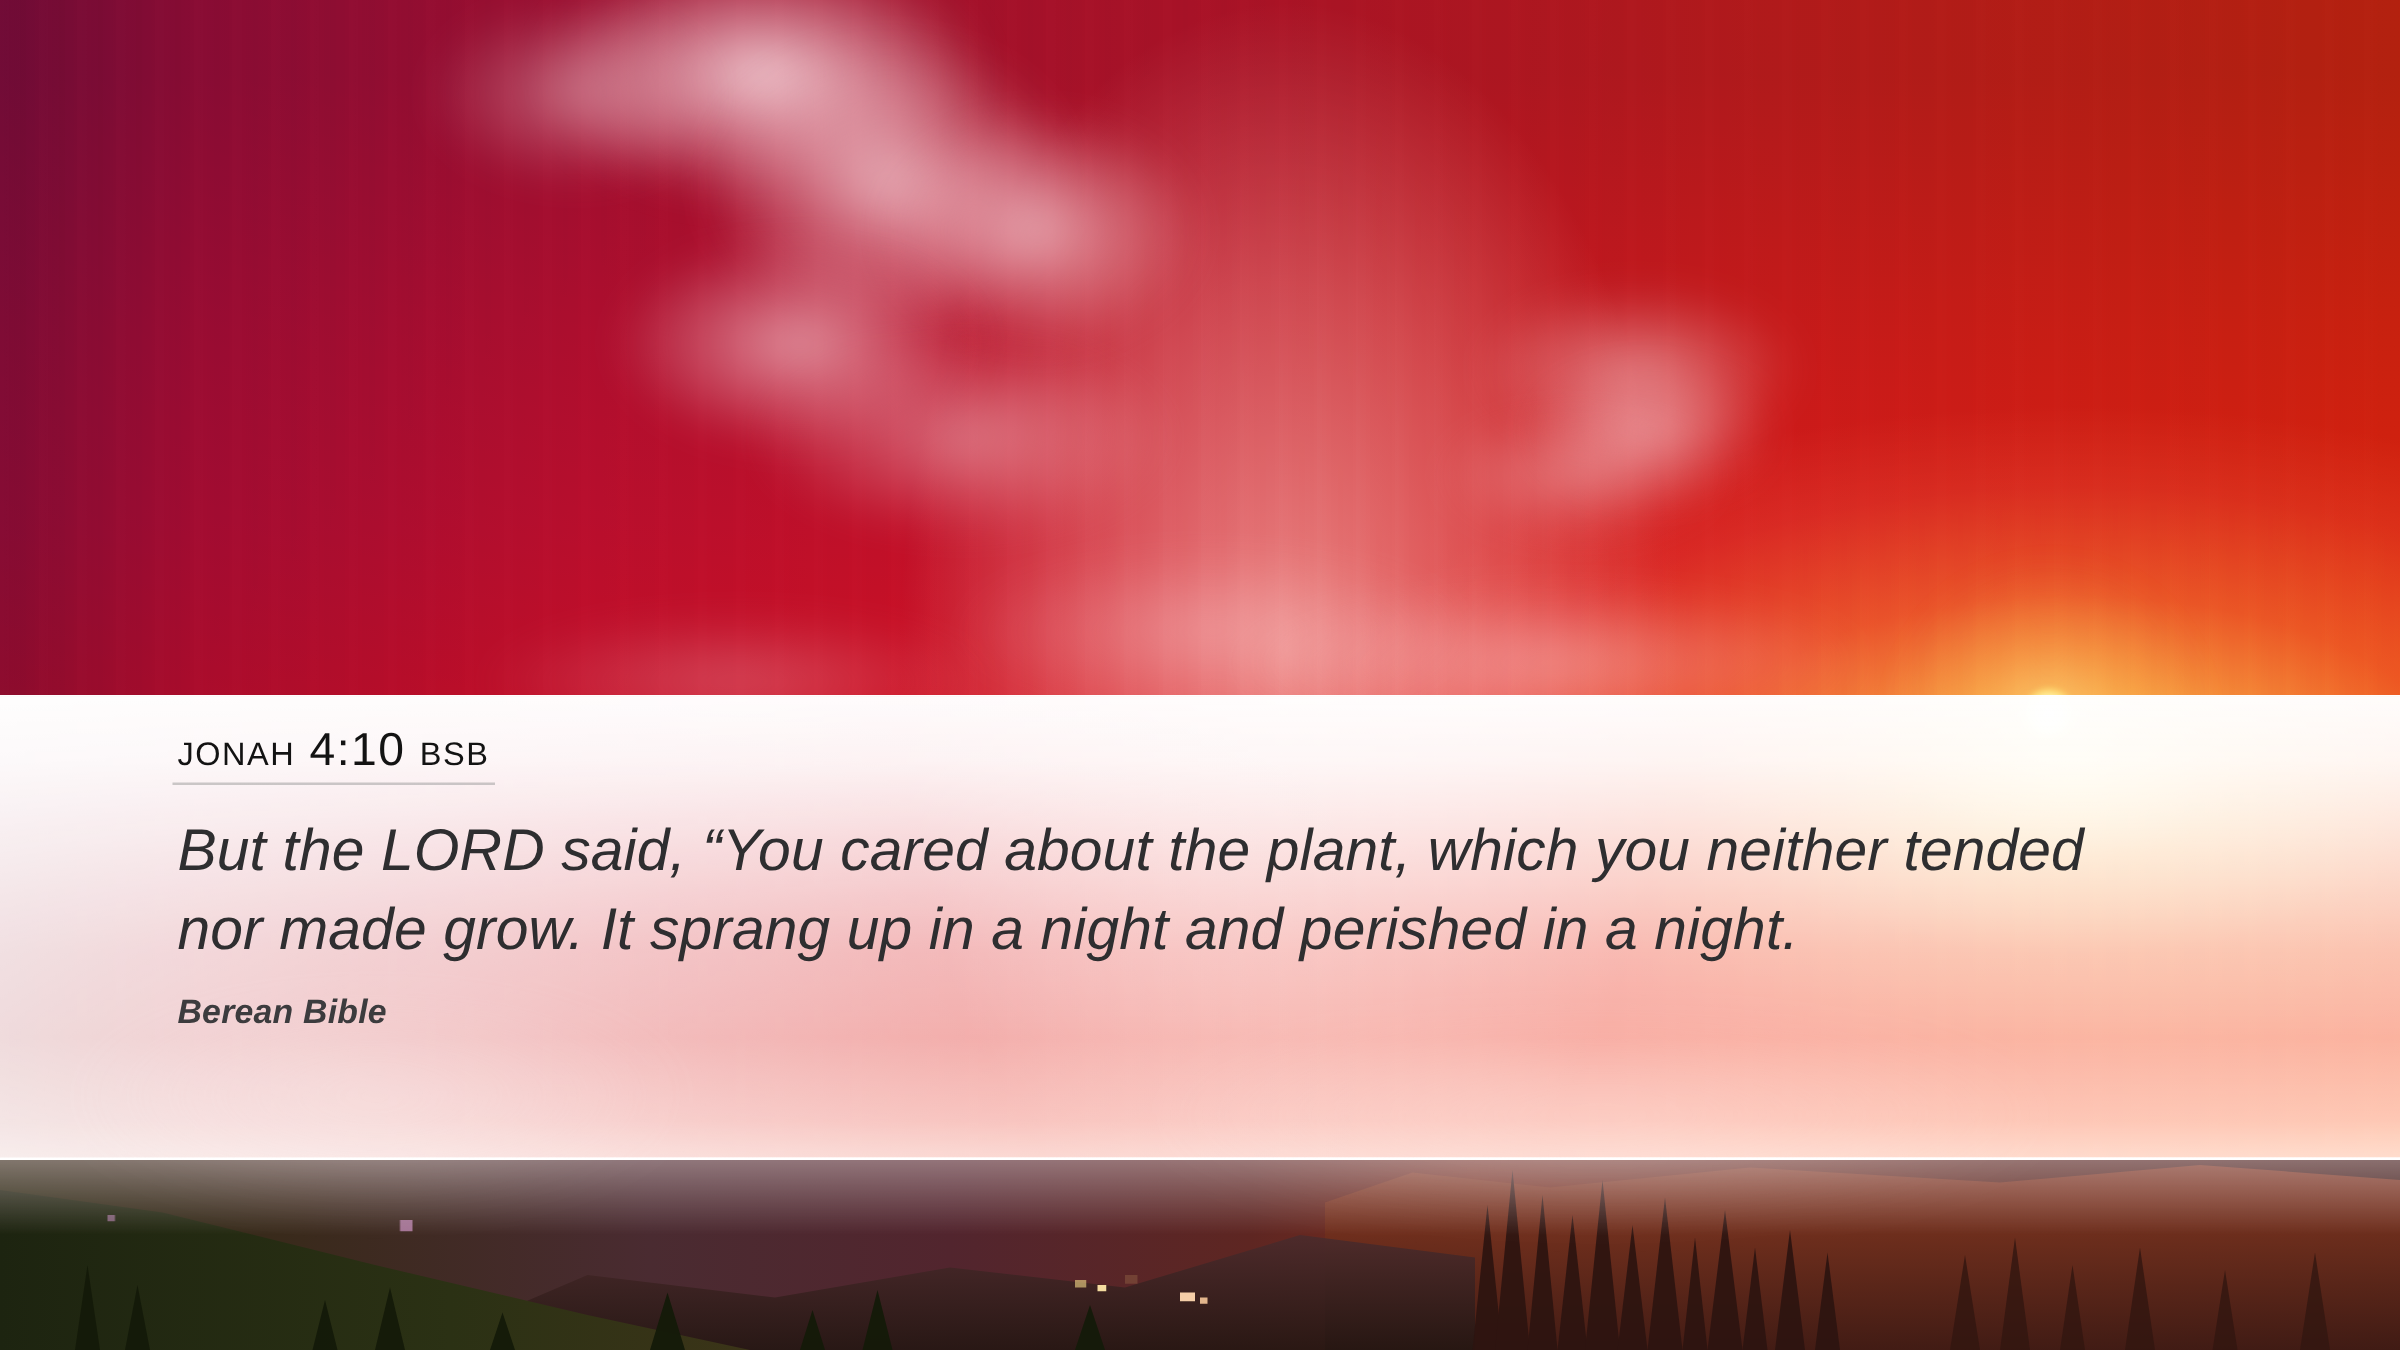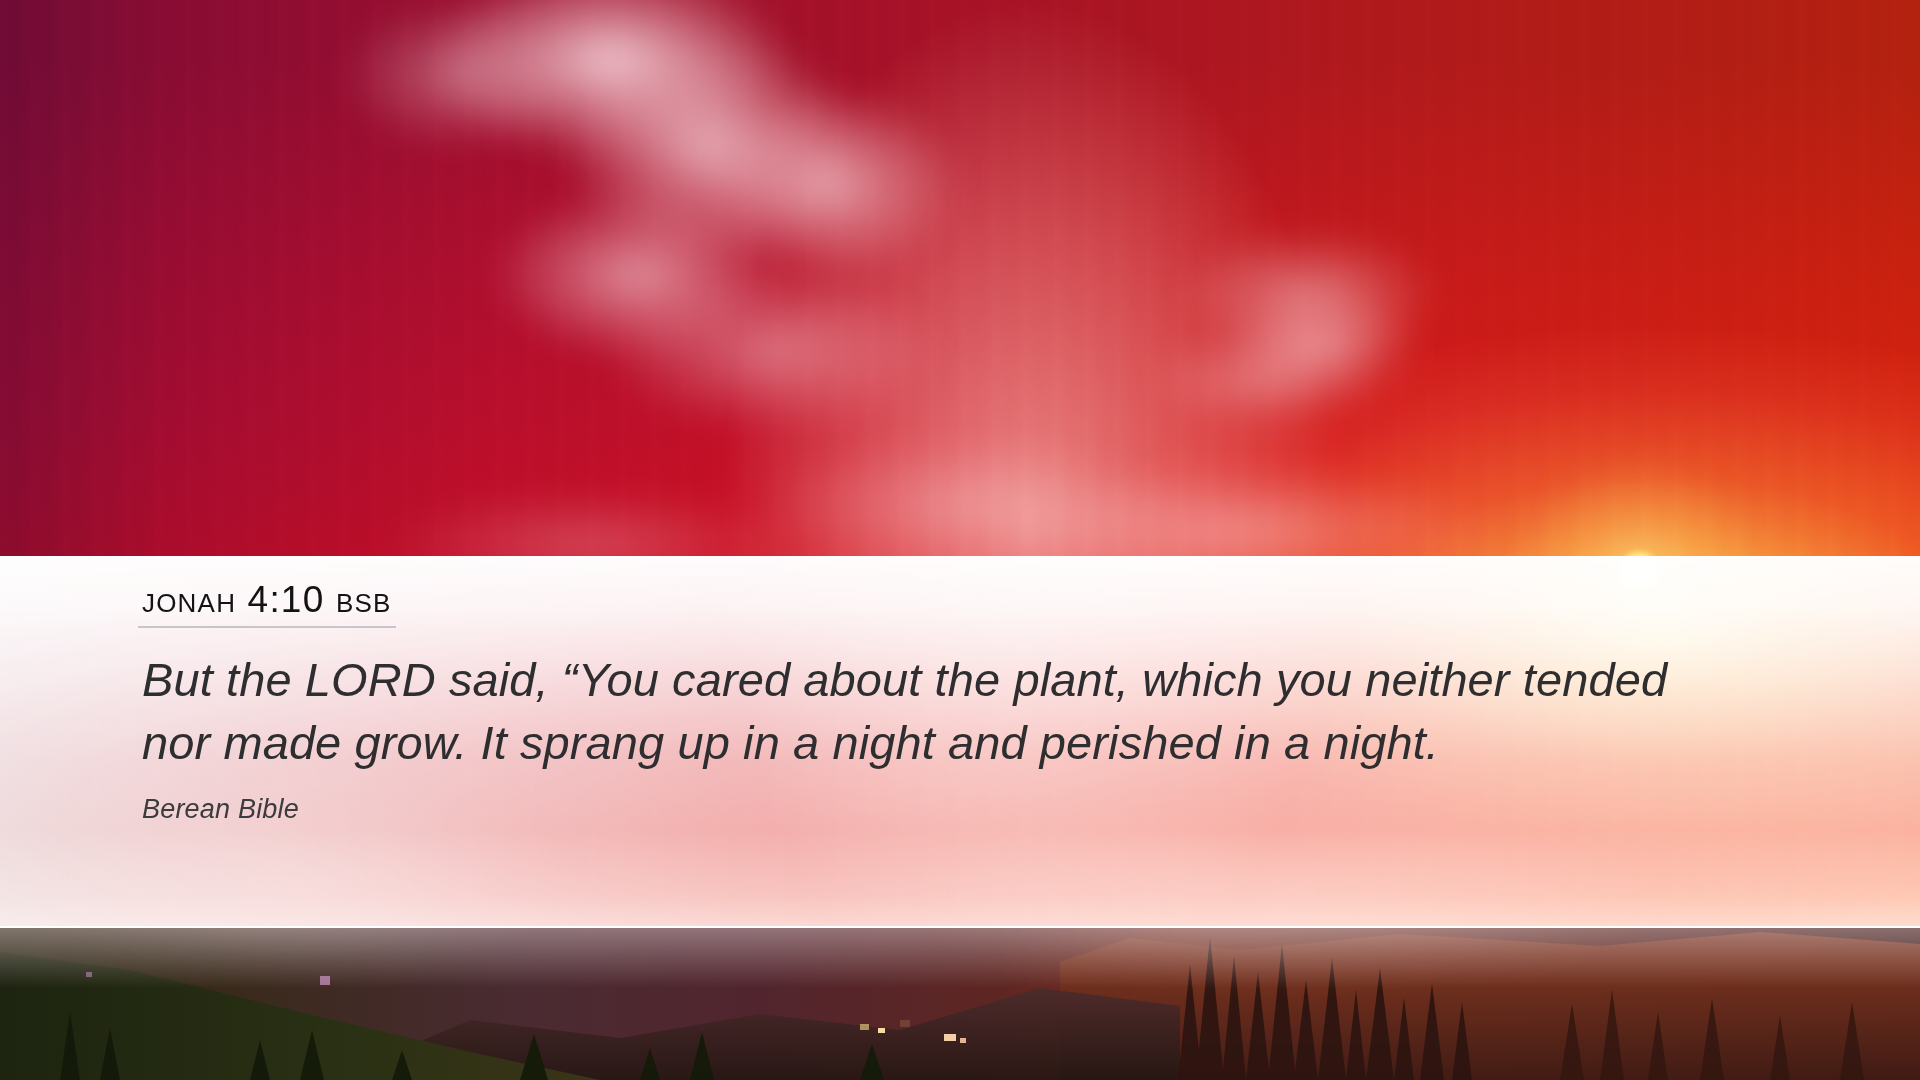--- a/index.html
+++ b/index.html
@@ -207,21 +207,21 @@
     line-height: 63px;
     color: #2e2e30;
     max-width: 1540px;
     letter-spacing: 0.1px;
   }
 
   .verse-attrib {
     margin-top: 20px;
     font-family: "Liberation Sans", sans-serif;
     font-style: italic;
-    font-weight: 400;
+    font-weight: 700;
     font-size: 27px;
     color: #3c3c3e;
     letter-spacing: 0.2px;
   }
 
   
   .band-mist {
     position:absolute;
     border-radius: 50%;
     background: radial-gradient(closest-side,

